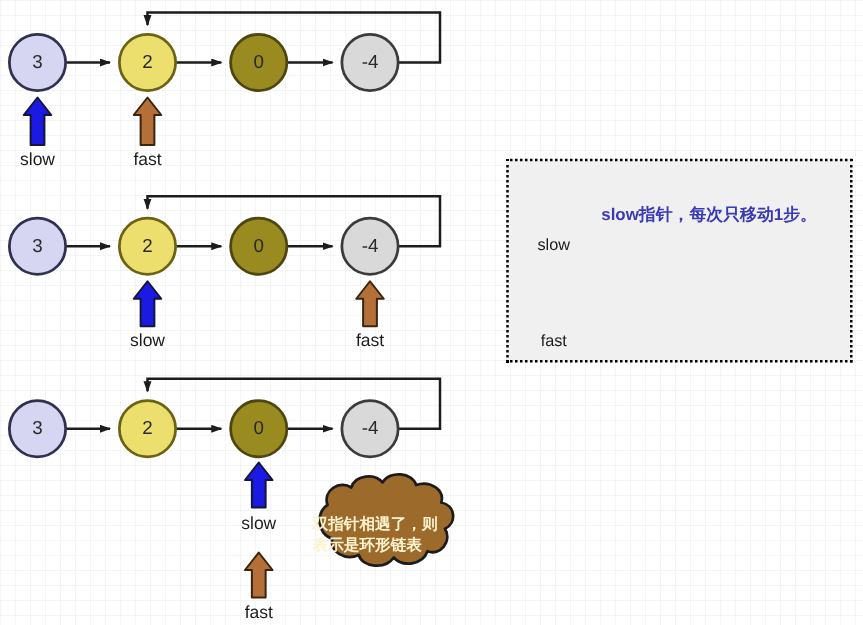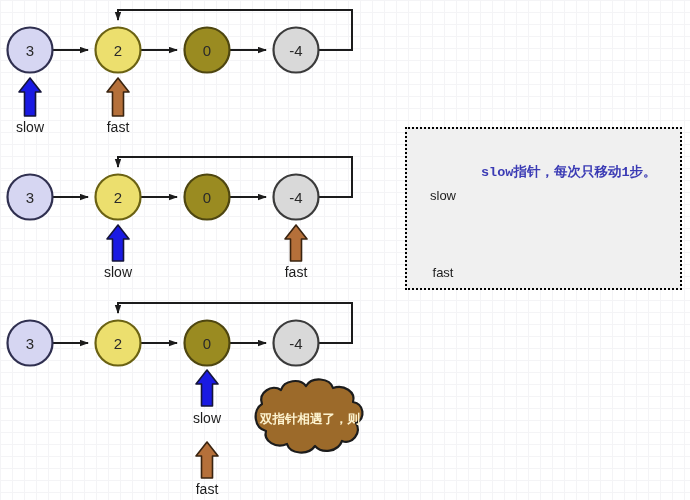--- a/index.html
+++ b/index.html
@@ -60,36 +60,36 @@
     box-sizing: border-box;
     background: #f0f0f0;
     border: 2px dotted #000000;
   }
   .legend-text {
     position: absolute;
     font-size: 13.5px;
     font-weight: bold;
     color: #3a3ab4;
     white-space: nowrap;
-    font-family: Liberation Mono, monospace;
+    font-family: Liberation Sans, sans-serif;
   }
   .legend-ptr-label {
     position: absolute;
     font-size: 13px;
     color: #1c1c1c;
     text-align: center;
     transform: translate(-50%, 0);
     white-space: nowrap;
   }
   .cloud-text {
     position: absolute;
     left: 250px;
     top: 411px;
     width: 110px;
-    text-align: right;
+    text-align: left;
     font-size: 12.5px;
     line-height: 17px;
     font-weight: bold;
     color: #fdf3cf;
     pointer-events: none;
     font-family: "Liberation Sans", "DejaVu Sans", sans-serif;
   }
 </style>
 </head>
 <body>
@@ -204,20 +204,21 @@
   <span class="ptr-label" style="left:118px; top:119px;">fast</span>
 
   <span class="ptr-label" style="left:118px; top:264px;">slow</span>
   <span class="ptr-label" style="left:296px; top:264px;">fast</span>
 
   <span class="ptr-label" style="left:207px; top:410px;">slow</span>
   <span class="ptr-label" style="left:207px; top:481px;">fast</span>
 
   <div class="cloud-text">
     <div>双指针相遇了，则</div>
+    <div>表示是环形链表</div>
   </div>
 
   <div class="legend-box"></div>
   <span class="legend-ptr-label" style="left:443px; top:188px;">slow</span>
   <span class="legend-ptr-label" style="left:443px; top:265px;">fast</span>
   <span class="legend-text" style="left:481px; top:163px;">slow指针，每次只移动1步。</span>
 
 </div>
 
 </body></html>

